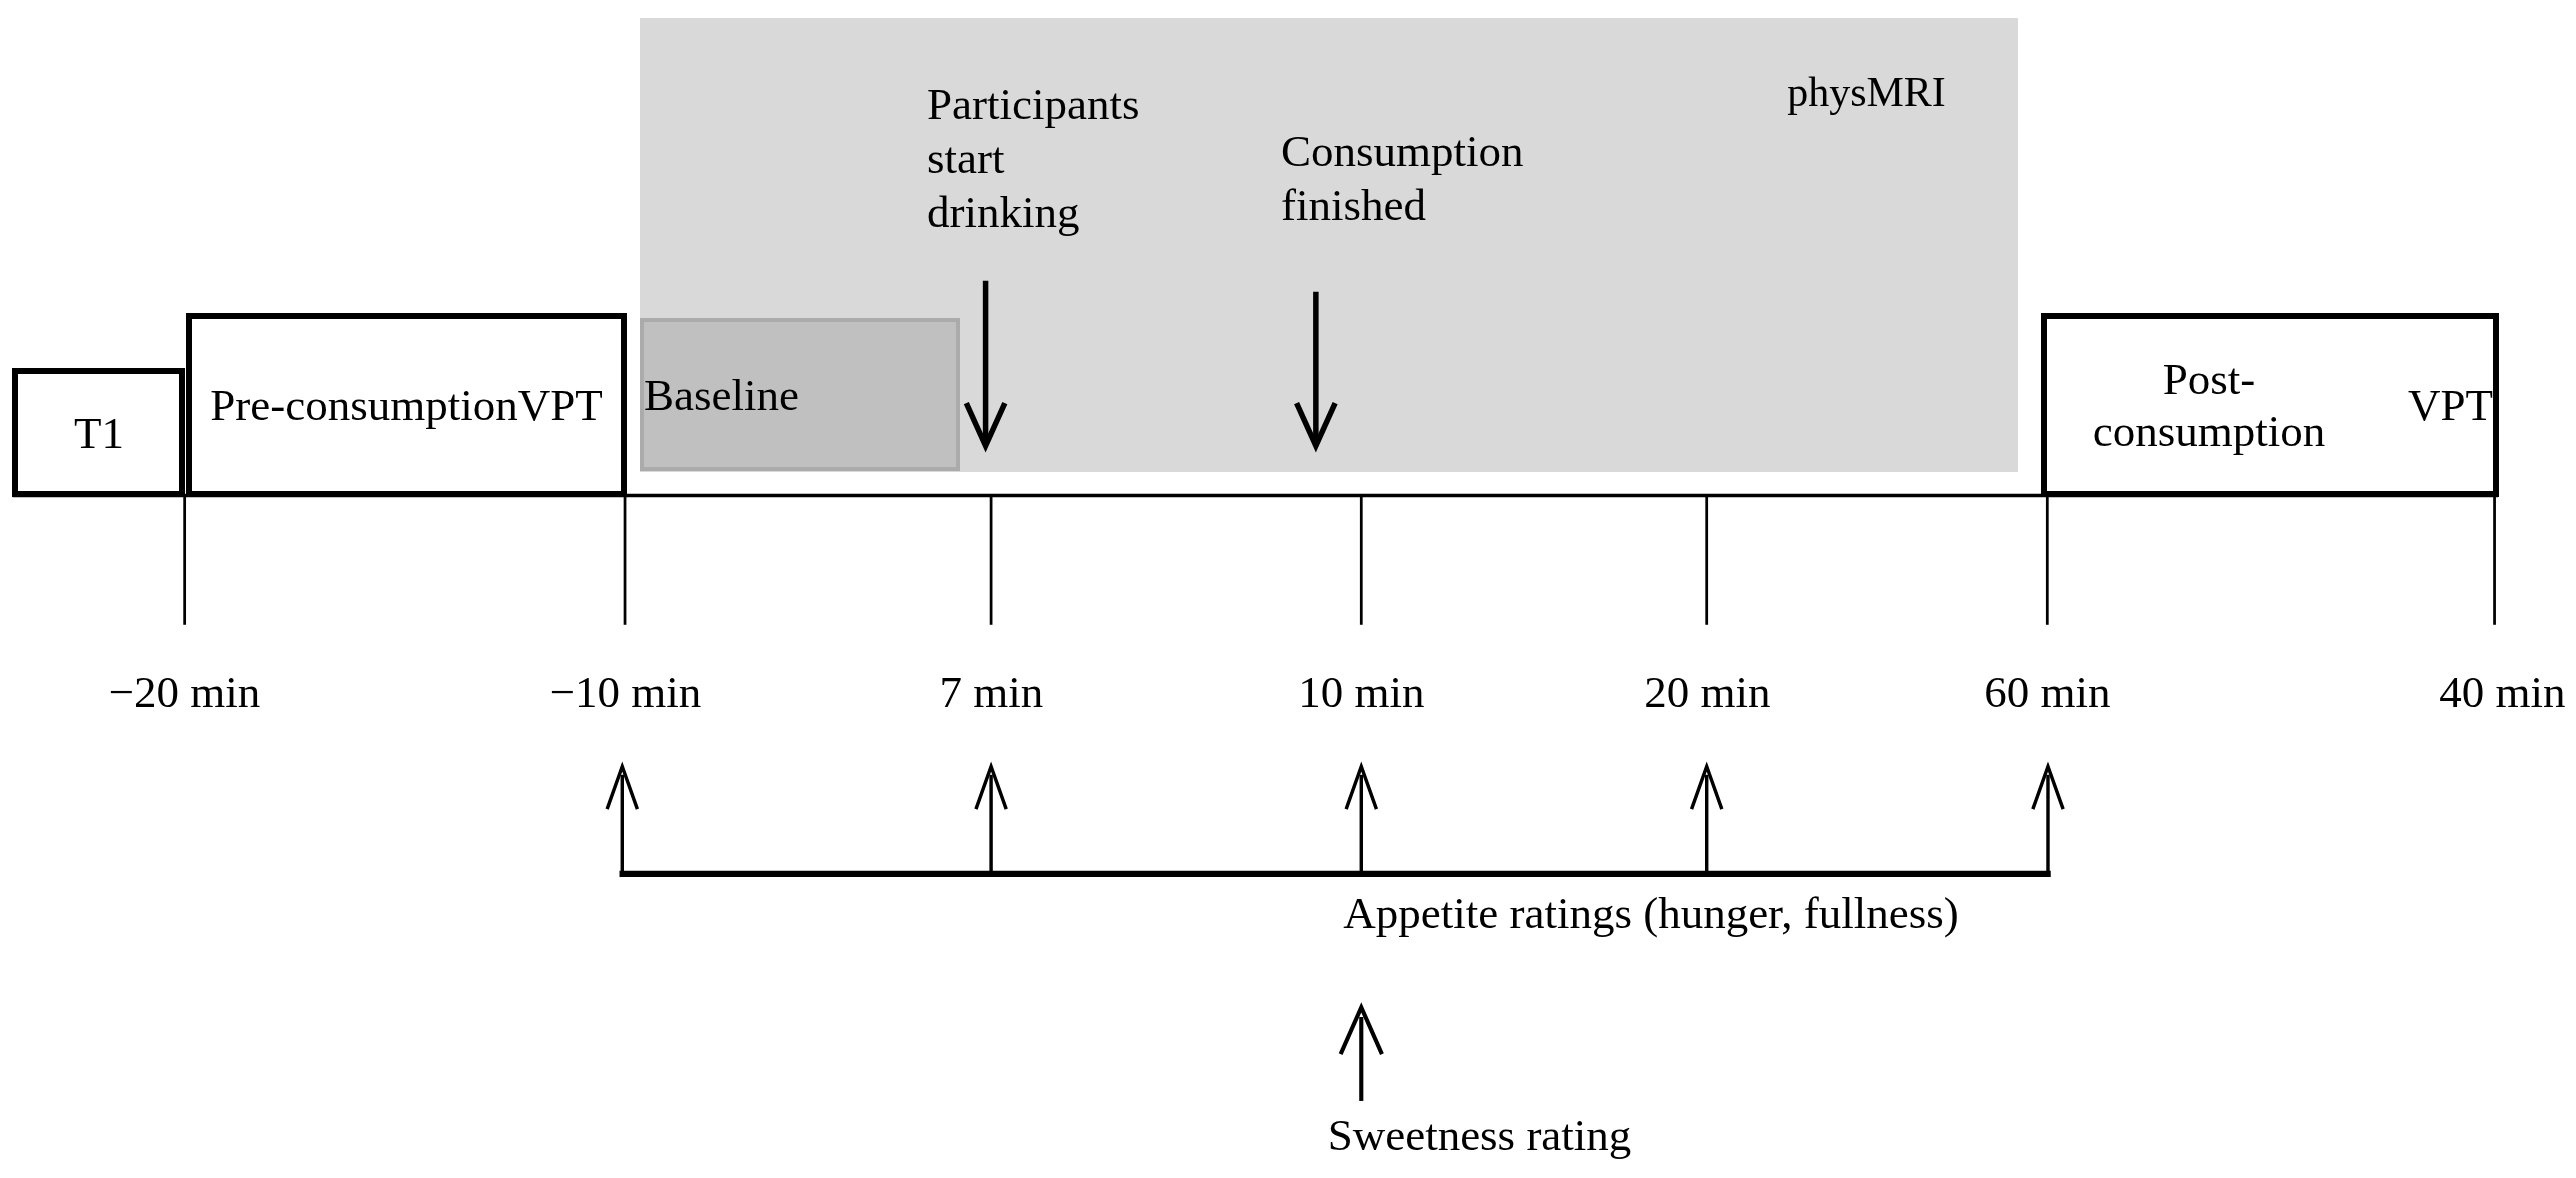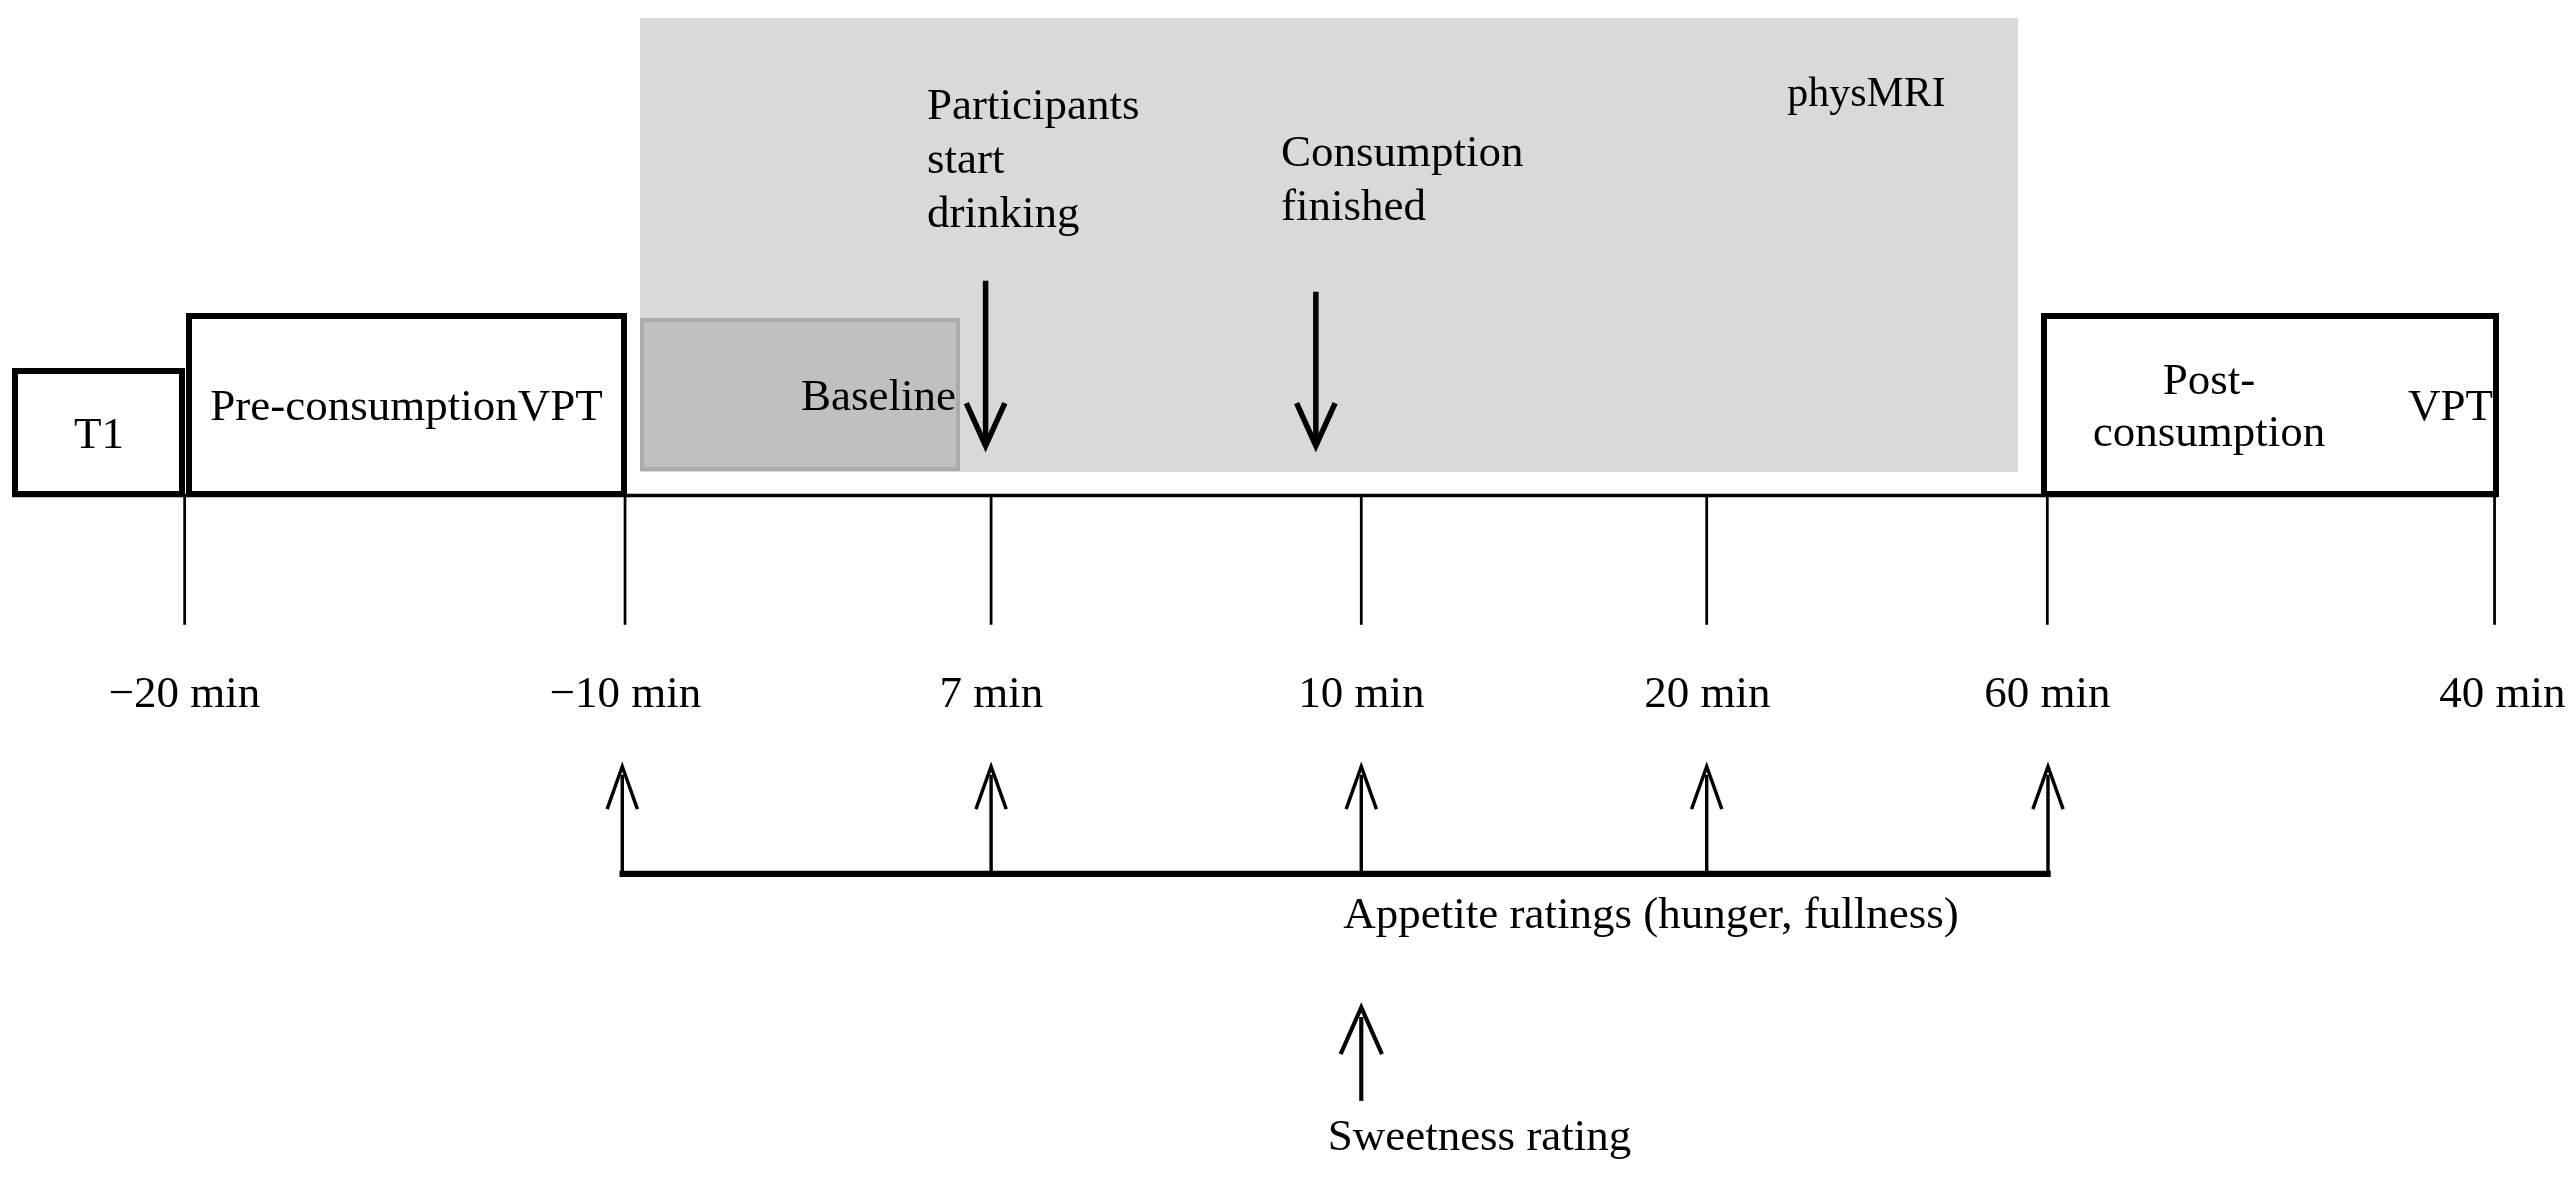--- a/index.html
+++ b/index.html
@@ -35,21 +35,21 @@
   }
   .baseline-box {
     position: absolute;
     left: 640px; top: 318px;
     width: 320px; height: 153px;
     background: #c0c0c0;
     border: 4.1px solid #ababab;
     box-sizing: border-box;
     display: flex;
     align-items: center;
-    justify-content: flex-end;
+    justify-content: flex-start;
     font-size: 45px;
     z-index: 2;
   }
   
   .ann {
     position: absolute;
     font-size: 45px;
     line-height: 54px;
     z-index: 4;
     white-space: nowrap;

